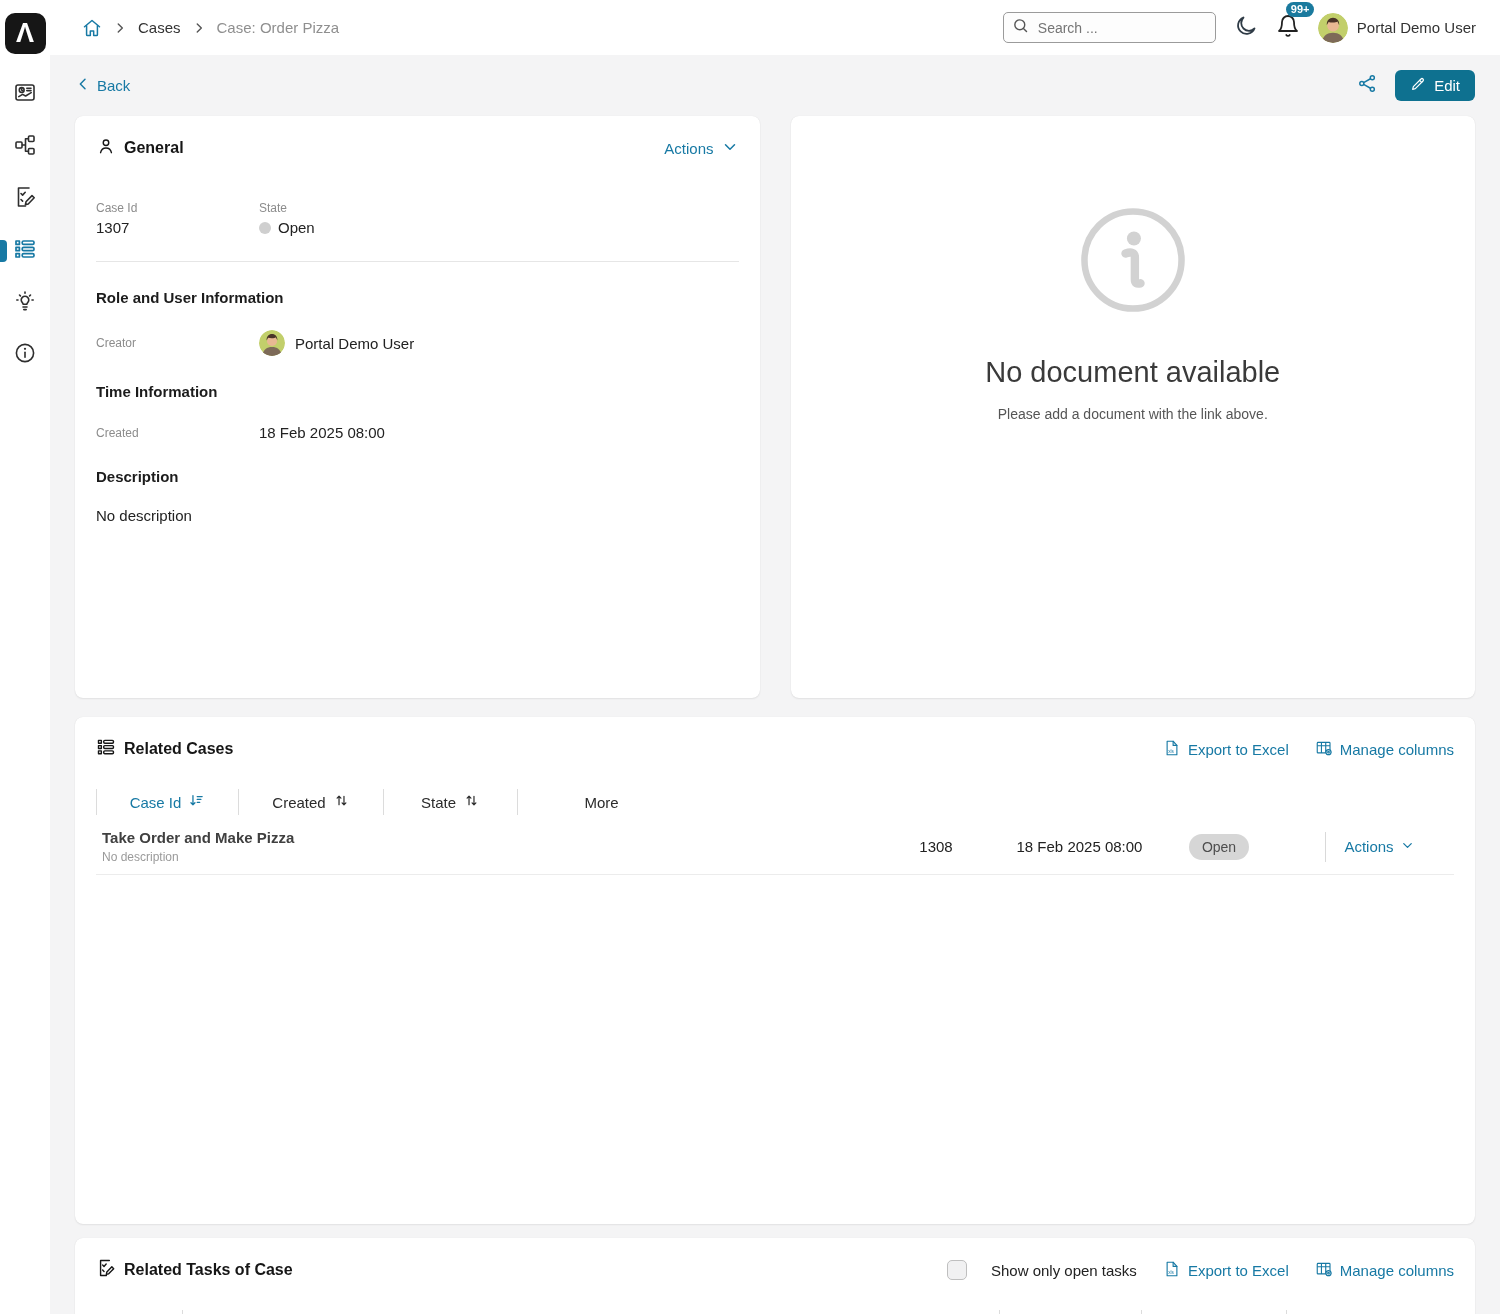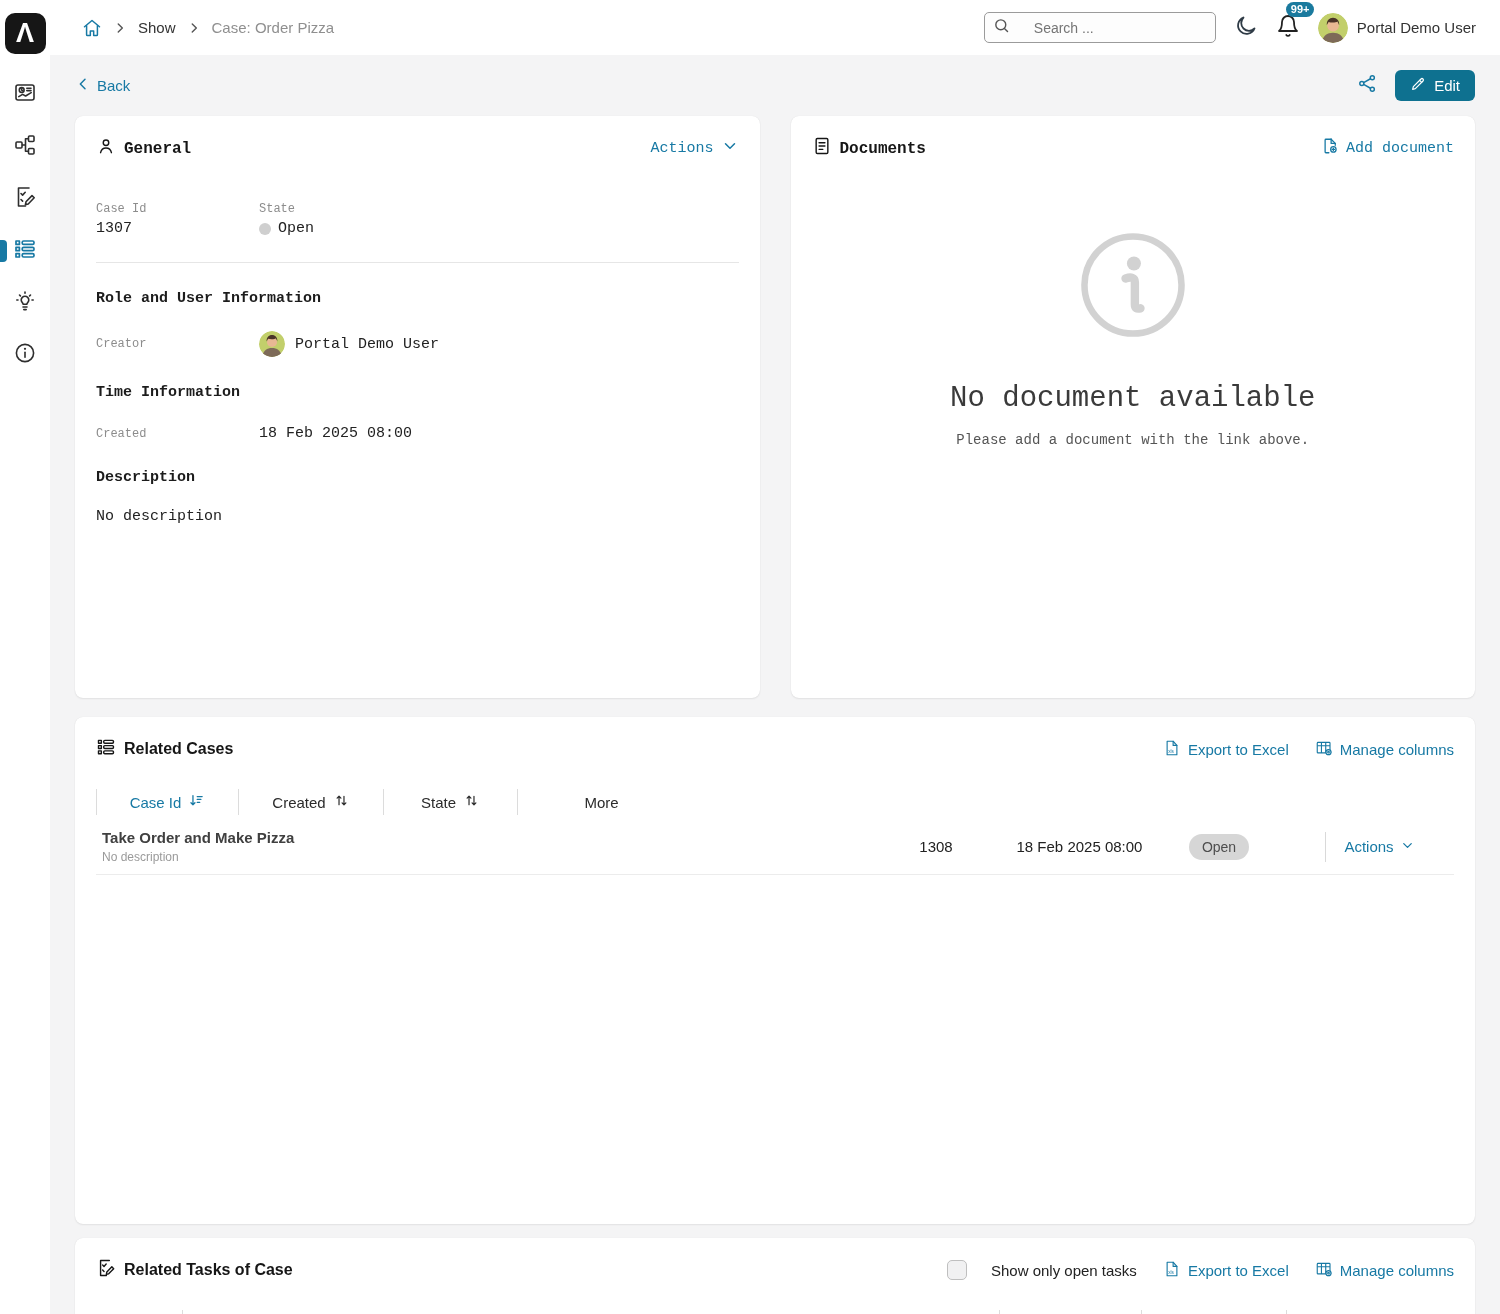--- a/index.html
+++ b/index.html
@@ -39,22 +39,22 @@
     height:55px; flex:0 0 55px; background:#fff; display:flex; align-items:center;
     padding:0 24px 0 32px;
   }
   .breadcrumb { display:flex; align-items:center; gap:11px; font-size:15px; }
   .breadcrumb .crumb-sep { color:#555; display:flex; }
   .crumb-home { color:#1779a4; display:flex; cursor:pointer; }
   .crumb-link { color:#333; cursor:pointer; }
   .crumb-current { color:#8f8f8f; }
   .topbar-right { margin-left:auto; display:flex; align-items:center; gap:18px; }
   .search-box {
-    width:232px; height:31px; border:1px solid #9b9b9b; border-radius:5px; background:#fdfdfd;
-    display:flex; align-items:center; padding:0 8px; gap:22px; color:#555;
+    width:213px; height:31px; border:1px solid #9b9b9b; border-radius:5px; background:#fdfdfd;
+    display:flex; align-items:center; padding:0 8px; gap:7px; color:#555;
   }
   .search-box input {
     border:none; outline:none; background:transparent; font-size:14px; width:160px;
     font-family:"Liberation Sans", sans-serif; color:#333;
   }
   .icon-btn { background:none; border:none; padding:0; color:#2f3b46; cursor:pointer; display:flex; }
   .bell-wrap { position:relative; }
   .notif-badge {
     position:absolute; top:-12px; left:10px; background:#1a7a9e; color:#fff;
     font-size:11px; font-weight:bold; border-radius:9px; padding:2px 5px; line-height:1;
@@ -72,21 +72,21 @@
   .edit-btn {
     background:#0e7190; color:#fff; border:none; border-radius:6px; height:31px;
     padding:0 15px; font-size:15px; display:flex; align-items:center; gap:8px; cursor:pointer;
     font-family:"Liberation Sans", sans-serif;
   }
 
   .card {
     background:#fff; border-radius:8px;
     box-shadow:0 1px 2px rgba(0,0,0,.07), 0 0 1px rgba(0,0,0,.1);
   }
-  .cards-row { display:flex; gap:31px;font-family:Liberation Mono, monospace; }
+  .cards-row { display:flex; gap:31px; }
   .cards-row .card { flex:1; height:582px; padding:20px 21px; }
 
   .card-header { display:flex; align-items:center; }
   .card-title { display:flex; align-items:center; gap:8px; font-size:16px; font-weight:bold; color:#161616; }
   .card-title svg { width:20px; height:20px; color:#161616; }
   .link { color:#1779a4; font-size:15px; display:flex; align-items:center; gap:7px; cursor:pointer; }
   .link svg { width:18px; height:18px; }
   .ml-auto { margin-left:auto; }
 
   
@@ -226,21 +226,21 @@
           <svg width="20" height="20" viewBox="0 0 24 24" fill="none" stroke="currentColor" stroke-width="1.8" stroke-linecap="round" stroke-linejoin="round">
             <path d="M3 10.5L12 3l9 7.5"></path>
             <path d="M5.5 9.3V20a1 1 0 0 0 1 1H10v-5.4h4V21h3.5a1 1 0 0 0 1-1V9.3"></path>
           </svg>
         </span>
         <span class="crumb-sep">
           <svg width="14" height="14" viewBox="0 0 24 24" fill="none" stroke="currentColor" stroke-width="2.4" stroke-linecap="round" stroke-linejoin="round">
               <polyline points="9 5 16 12 9 19"></polyline>
             </svg>
         </span>
-        <span class="crumb-link">Show</span>
+        <span class="crumb-link">Cases</span>
         <span class="crumb-sep">
           <svg width="14" height="14" viewBox="0 0 24 24" fill="none" stroke="currentColor" stroke-width="2.4" stroke-linecap="round" stroke-linejoin="round">
               <polyline points="9 5 16 12 9 19"></polyline>
             </svg>
         </span>
         <span class="crumb-current">Case: Order Pizza</span>
       </div>
 
       <div class="topbar-right">
         <div class="search-box">
@@ -389,43 +389,20 @@
           <div class="kv-row">
             <span class="kv-label">Created</span>
             <span class="kv-value">18 Feb 2025 08:00</span>
           </div>
 
           <div class="section-title">Description</div>
           <div class="desc-text">No description</div>
         </section>
 
         <section class="card">
-          <div class="card-header">
-            <span class="card-title">
-              <span>
-                <svg viewBox="0 0 24 24" fill="none" stroke="currentColor" stroke-width="1.7" stroke-linecap="round">
-                    <rect x="5" y="3" width="14" height="18" rx="1.5"></rect>
-                    <path d="M8.5 8h7M8.5 12h7M8.5 16h4.5"></path>
-                  </svg>
-              </span>
-              <span>Documents</span>
-            </span>
-            <span class="link ml-auto">
-              <span>
-                <svg viewBox="0 0 24 24" fill="none" stroke="currentColor" stroke-width="1.7" stroke-linecap="round" stroke-linejoin="round">
-                  <path d="M13.5 3H6.5a1 1 0 0 0-1 1v16a1 1 0 0 0 1 1h4"></path>
-                  <path d="M13.5 3L19 8.5V11"></path>
-                    <path d="M13.5 3v5.5H19"></path>
-                  <circle cx="16.5" cy="16.5" r="3.6"></circle>
-                    <path d="M16.5 14.9v3.2M14.9 16.5h3.2"></path>
-                </svg>
-              </span>
-              <span>Add document</span>
-            </span>
-          </div>
 
           <div class="doc-empty">
             <span class="big-info-icon">
               <svg viewBox="0 0 120 120" fill="none">
                 <circle cx="60" cy="60" r="52" stroke="currentColor" stroke-width="7"></circle>
                 <circle cx="61" cy="37" r="7.5" fill="#d2d2d2"></circle>
                 <path d="M52 53c6-2 10-1 10 4v24c0 4 2 5 6 4" stroke="#d2d2d2" stroke-width="9" stroke-linecap="round" fill="none"></path>
               </svg>
             </span>
             <div class="doc-empty-title">No document available</div>

